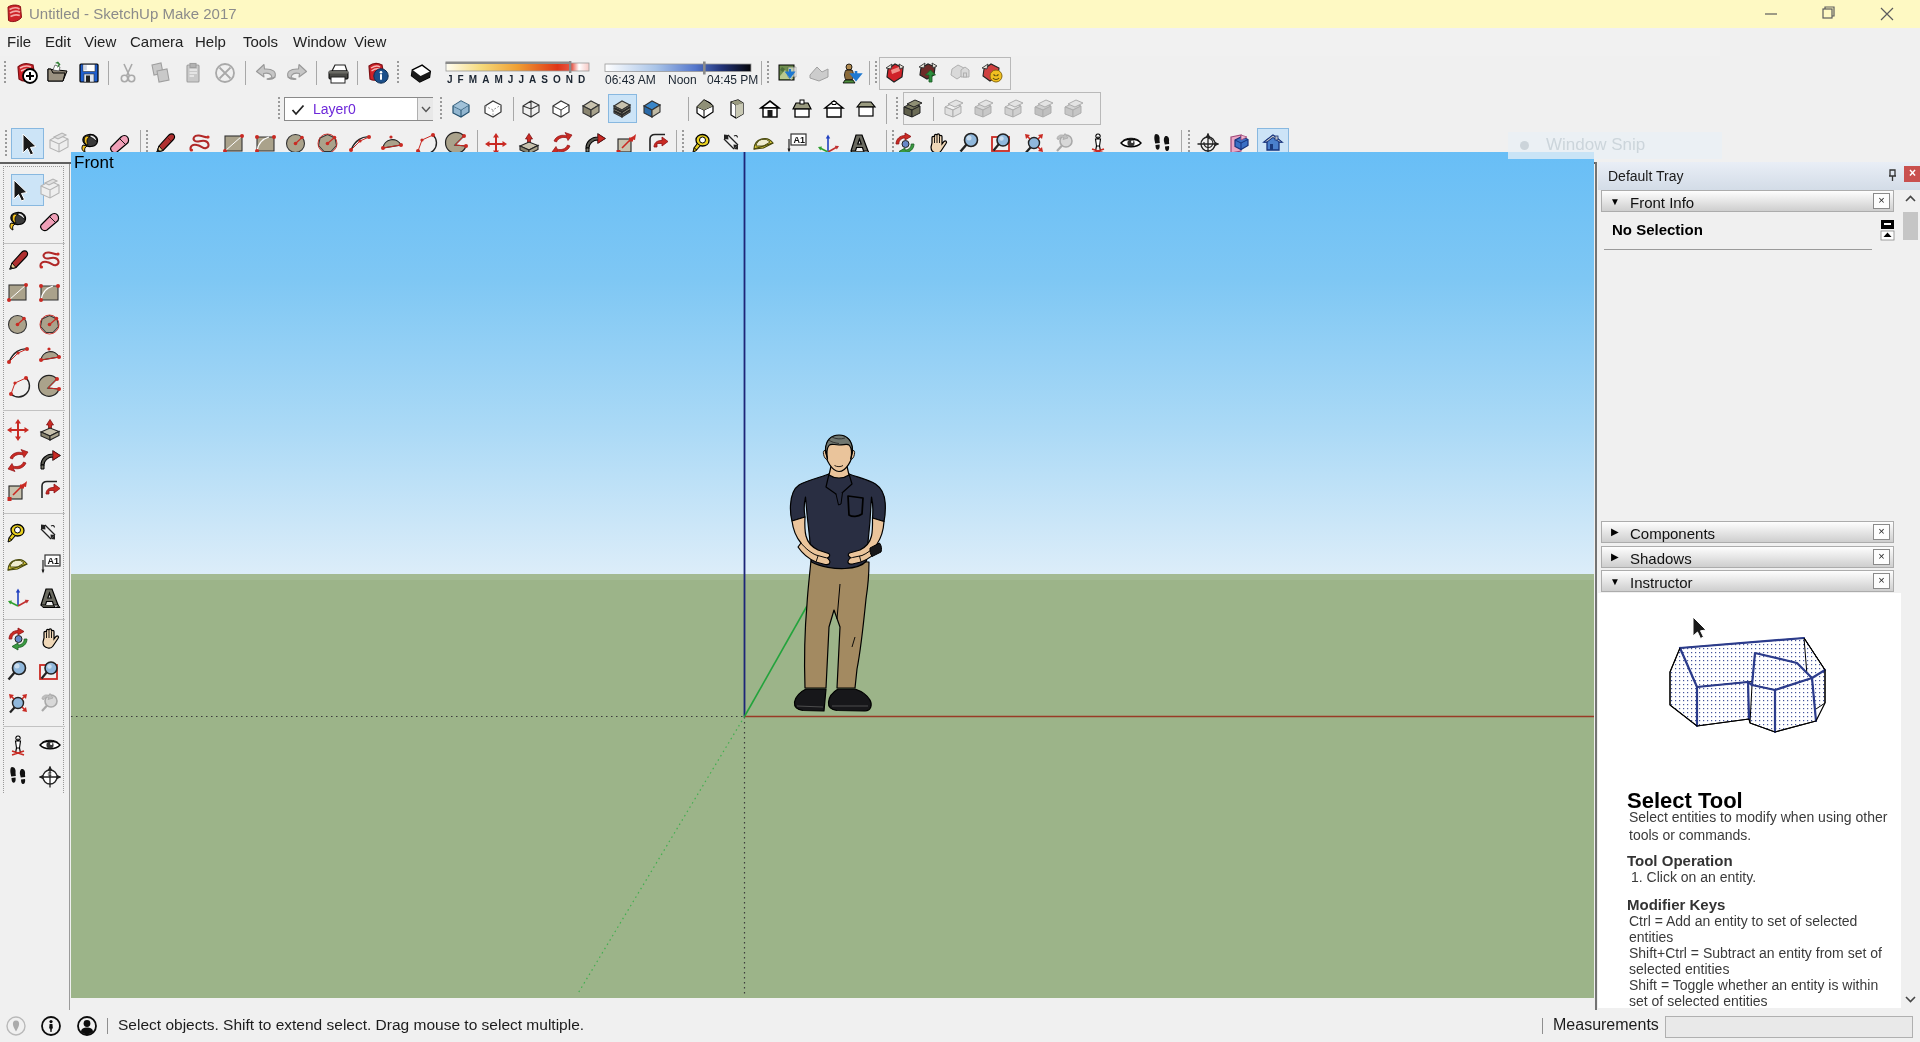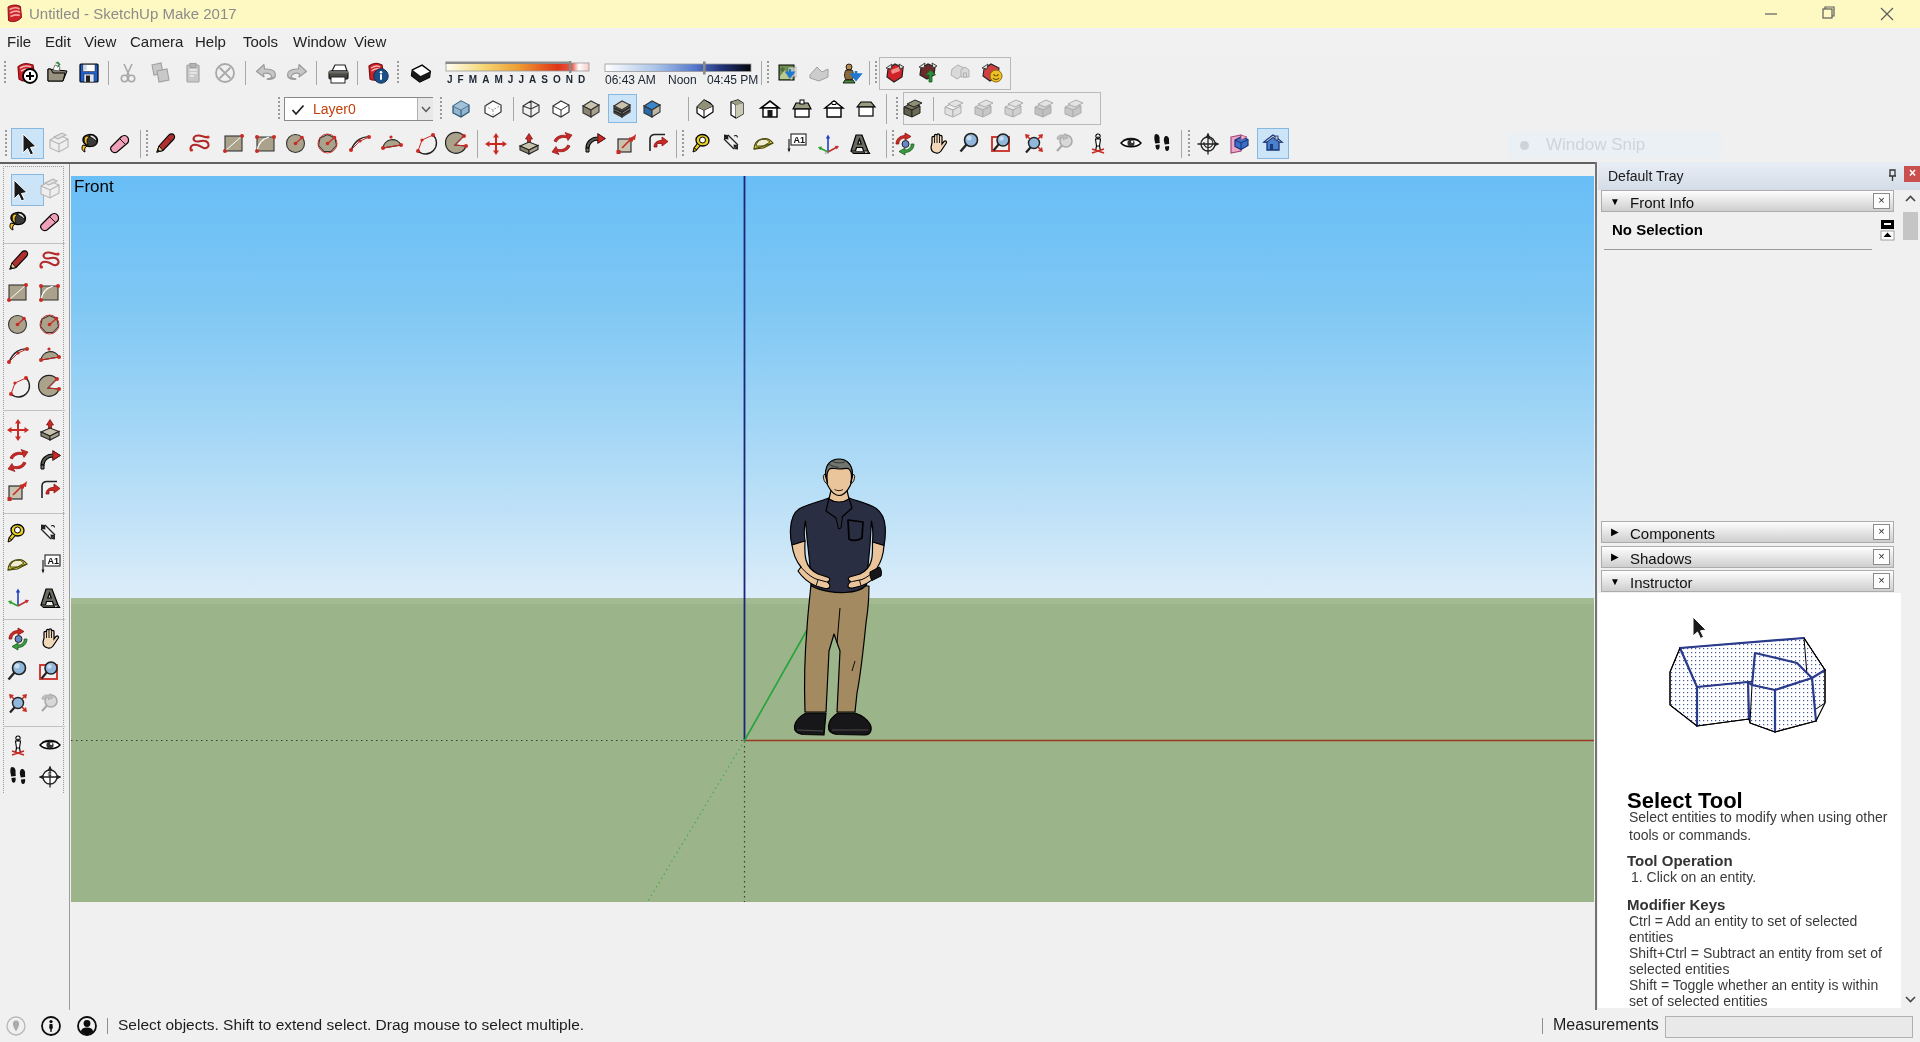--- a/index.html
+++ b/index.html
@@ -1,20 +1,20 @@
 <!DOCTYPE html>
 <html><head><meta charset="utf-8"><style>
 *{margin:0;padding:0;box-sizing:border-box}
 html,body{width:1920px;height:1042px;overflow:hidden;font-family:"Liberation Sans",sans-serif;background:#f0f0f0}
 .a{position:absolute}
 #titlebar{left:0;top:0;width:1920px;height:28px;background:#fef9c3}
 #menubar{left:0;top:28px;width:1720px;height:28px;background:#f1f1f1}
 #toolbars{left:0;top:56px;width:1597px;height:108px;background:#f0f0f0;border-bottom:2px solid #606060}
 #palette{left:0;top:164px;width:70px;height:846px;background:#f0f0f0;border-right:1px solid #9b9b9b}
-#viewport{left:71px;top:176px;width:1523px;height:726px;overflow:hidden}
+#viewport{left:71px;top:152px;width:1523px;height:846px;overflow:hidden}
 #sky{left:0;top:0;width:1524px;height:422px;background:linear-gradient(#68bef6 0%,#7ec7f4 30%,#aad9f6 65%,#dcedf9 100%)}
 #ground{left:0;top:422px;width:1524px;height:424px;background:#9cb489}
 #groundband{left:0;top:422px;width:1524px;height:6px;background:#a3ba93}
 #rpanel{left:1595px;top:162px;width:325px;height:848px;background:#f0f0f0;border-left:2px solid #737373}
 #statusbar{left:0;top:1010px;width:1664px;height:32px;background:#f0f0f0}
 .menuitem{font-size:15px;color:#222}
 .hdrbar{left:4px;width:293px;height:22px;background:linear-gradient(#fefefe,#cecece);border:1px solid #acacac;color:#111;font-size:15px}
 .hdrbar .xb{position:absolute;right:3px;top:2px;width:17px;height:16px;background:#fdfdfd;border:1px solid #8a8a8a;font-size:11px;line-height:13px;text-align:center;color:#222}
 </style></head><body>
 
@@ -198,21 +198,21 @@
 <div class="a" style="left:767px;top:61px;width:2px;height:24px;background-image:repeating-linear-gradient(#9a9a9a 0 2px,transparent 2px 4px)"></div>
 <div class="a" style="left:869px;top:61px;width:1px;height:24px;background:#a8a8a8"></div>
 <div class="a" style="left:875px;top:61px;width:2px;height:24px;background-image:repeating-linear-gradient(#9a9a9a 0 2px,transparent 2px 4px)"></div>
 <div class="a" style="left:879px;top:57px;width:132px;height:33px;border:1px solid #b9b9b9"></div>
 
 <div class="a" style="left:278px;top:97px;width:2px;height:24px;background-image:repeating-linear-gradient(#9a9a9a 0 2px,transparent 2px 4px)"></div>
 <div class="a" style="left:284px;top:97px;width:149px;height:24px;background:#fff;border:1px solid #8a8a8a">
 <svg class="a" style="left:6px;top:6px" width="14" height="12" viewBox="0 0 14 12">
       <path d="M1.5 6 L5 10 L12.5 1.5" stroke="#222" stroke-width="1.8" fill="none"></path>
     </svg>
-<div class="a" style="left:28px;top:3px;font-size:14px;color:#c2410c">Layer0</div>
+<div class="a" style="left:28px;top:3px;font-size:14px;color:#6d28d9">Layer0</div>
 <div class="a" style="left:132px;top:0px;width:16px;height:22px;background:#e8e8e8;border-left:1px solid #b0b0b0">
 <svg class="a" style="left:3px;top:8px" width="10" height="7" viewBox="0 0 10 7">
         <path d="M1 1 L5 5.5 L9 1" stroke="#555" stroke-width="1.4" fill="none"></path>
       </svg>
     </div>
   </div>
 <div class="a" style="left:440px;top:97px;width:2px;height:24px;background-image:repeating-linear-gradient(#9a9a9a 0 2px,transparent 2px 4px)"></div>
 <svg class="a" style="left:449px;top:97px" width="24" height="24" viewBox="0 0 24 24">
     <path d="M4 9 L12 4 L20 8 L20 15 L12 20 L4 16 Z" fill="#7aa7c8" fill-opacity="0.8" stroke="#23506e" stroke-width="1.2"></path>
 <path d="M4 9 L12 13 L20 8 M12 13 L12 20" stroke="#23506e" stroke-width="1" fill="none"></path>

